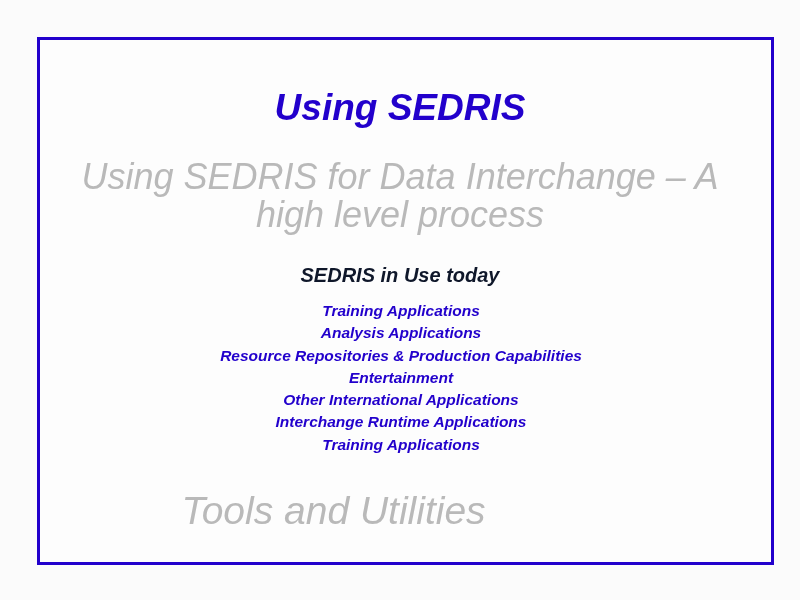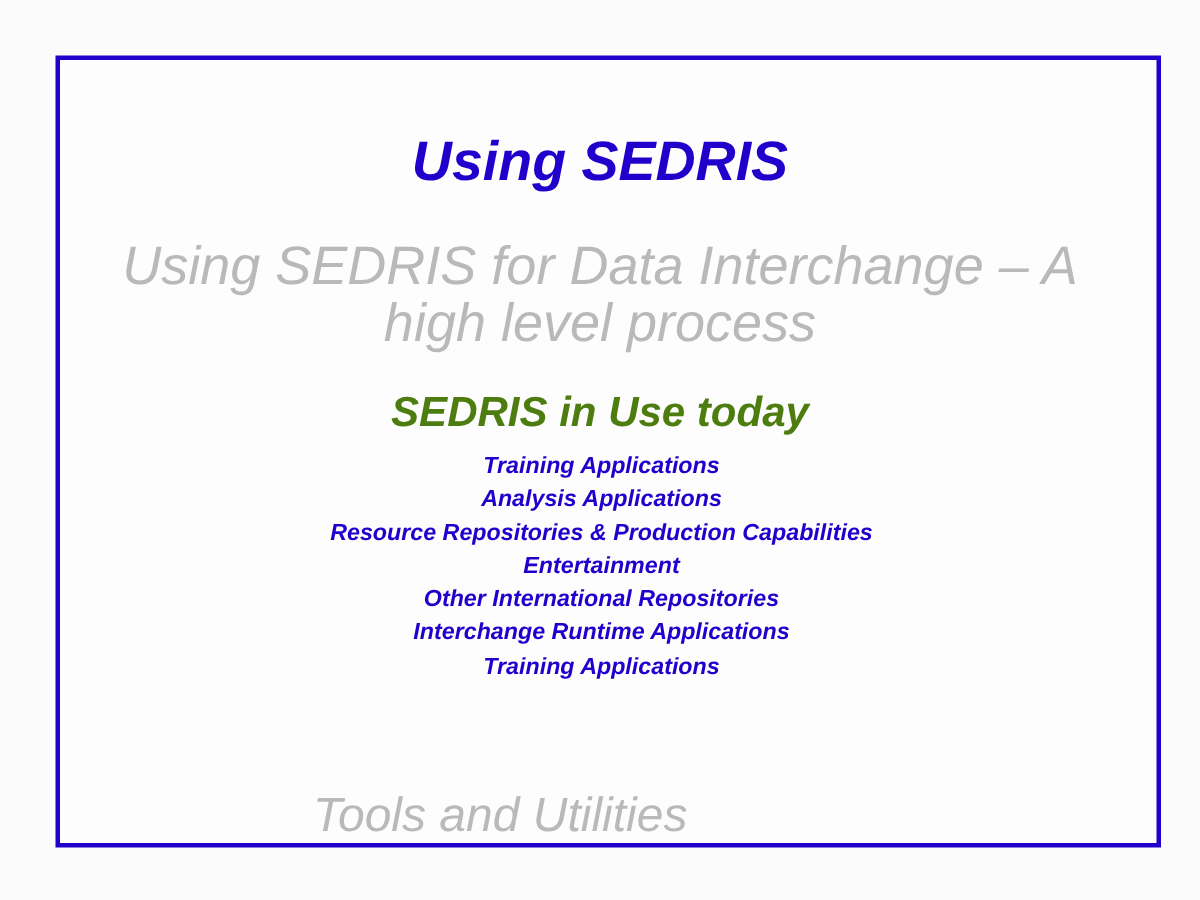--- a/index.html
+++ b/index.html
@@ -67,24 +67,24 @@
     font-style: italic;
     color: #b9b9b9;
     line-height: 38px;
   }
 
   .section-heading {
     position: absolute;
     left: 0;
     top: 258px;
     width: 800px;
-    font-size: 28px;
+    font-size: 20px;
     font-weight: bold;
     font-style: italic;
-    color: #4d7c0f;
+    color: #0f172a;
     line-height: 34px;
     white-space: nowrap;
   }
 
   .app-list {
     position: absolute;
     left: 0;
     top: 299px;
     width: 800px;
     list-style: none;
@@ -97,23 +97,23 @@
     font-weight: bold;
     font-style: italic;
     color: #2200CC;
     line-height: 22.3px;
     white-space: nowrap;
   }
 
   .footer-line {
     position: absolute;
     left: 0;
-    top: 524px;
+    top: 492px;
     width: 667px;
-    font-size: 32px;
+    font-size: 39px;
     font-weight: normal;
     font-style: italic;
     color: #b9b9b9;
     line-height: 38px;
     white-space: nowrap;
   }
 </style>
 </head>
 <body>
 
@@ -127,21 +127,21 @@
 
     <div class="slide-subtitle">Using SEDRIS for Data Interchange – A high level process</div>
 
     <div class="section-heading">SEDRIS in Use today</div>
 
     <ul class="app-list">
       <li class="app-list-item">Training Applications</li>
       <li class="app-list-item">Analysis Applications</li>
       <li class="app-list-item">Resource Repositories &amp; Production Capabilities</li>
       <li class="app-list-item">Entertainment</li>
-      <li class="app-list-item">Other International Repositories</li>
+      <li class="app-list-item">Other International Applications</li>
       <li class="app-list-item">Interchange Runtime Applications</li>
       <li class="app-list-item">Training Applications</li>
     </ul>
 
     <div class="footer-line">Tools and Utilities</div>
 
   </div>
 </div>
 
 </body></html>

